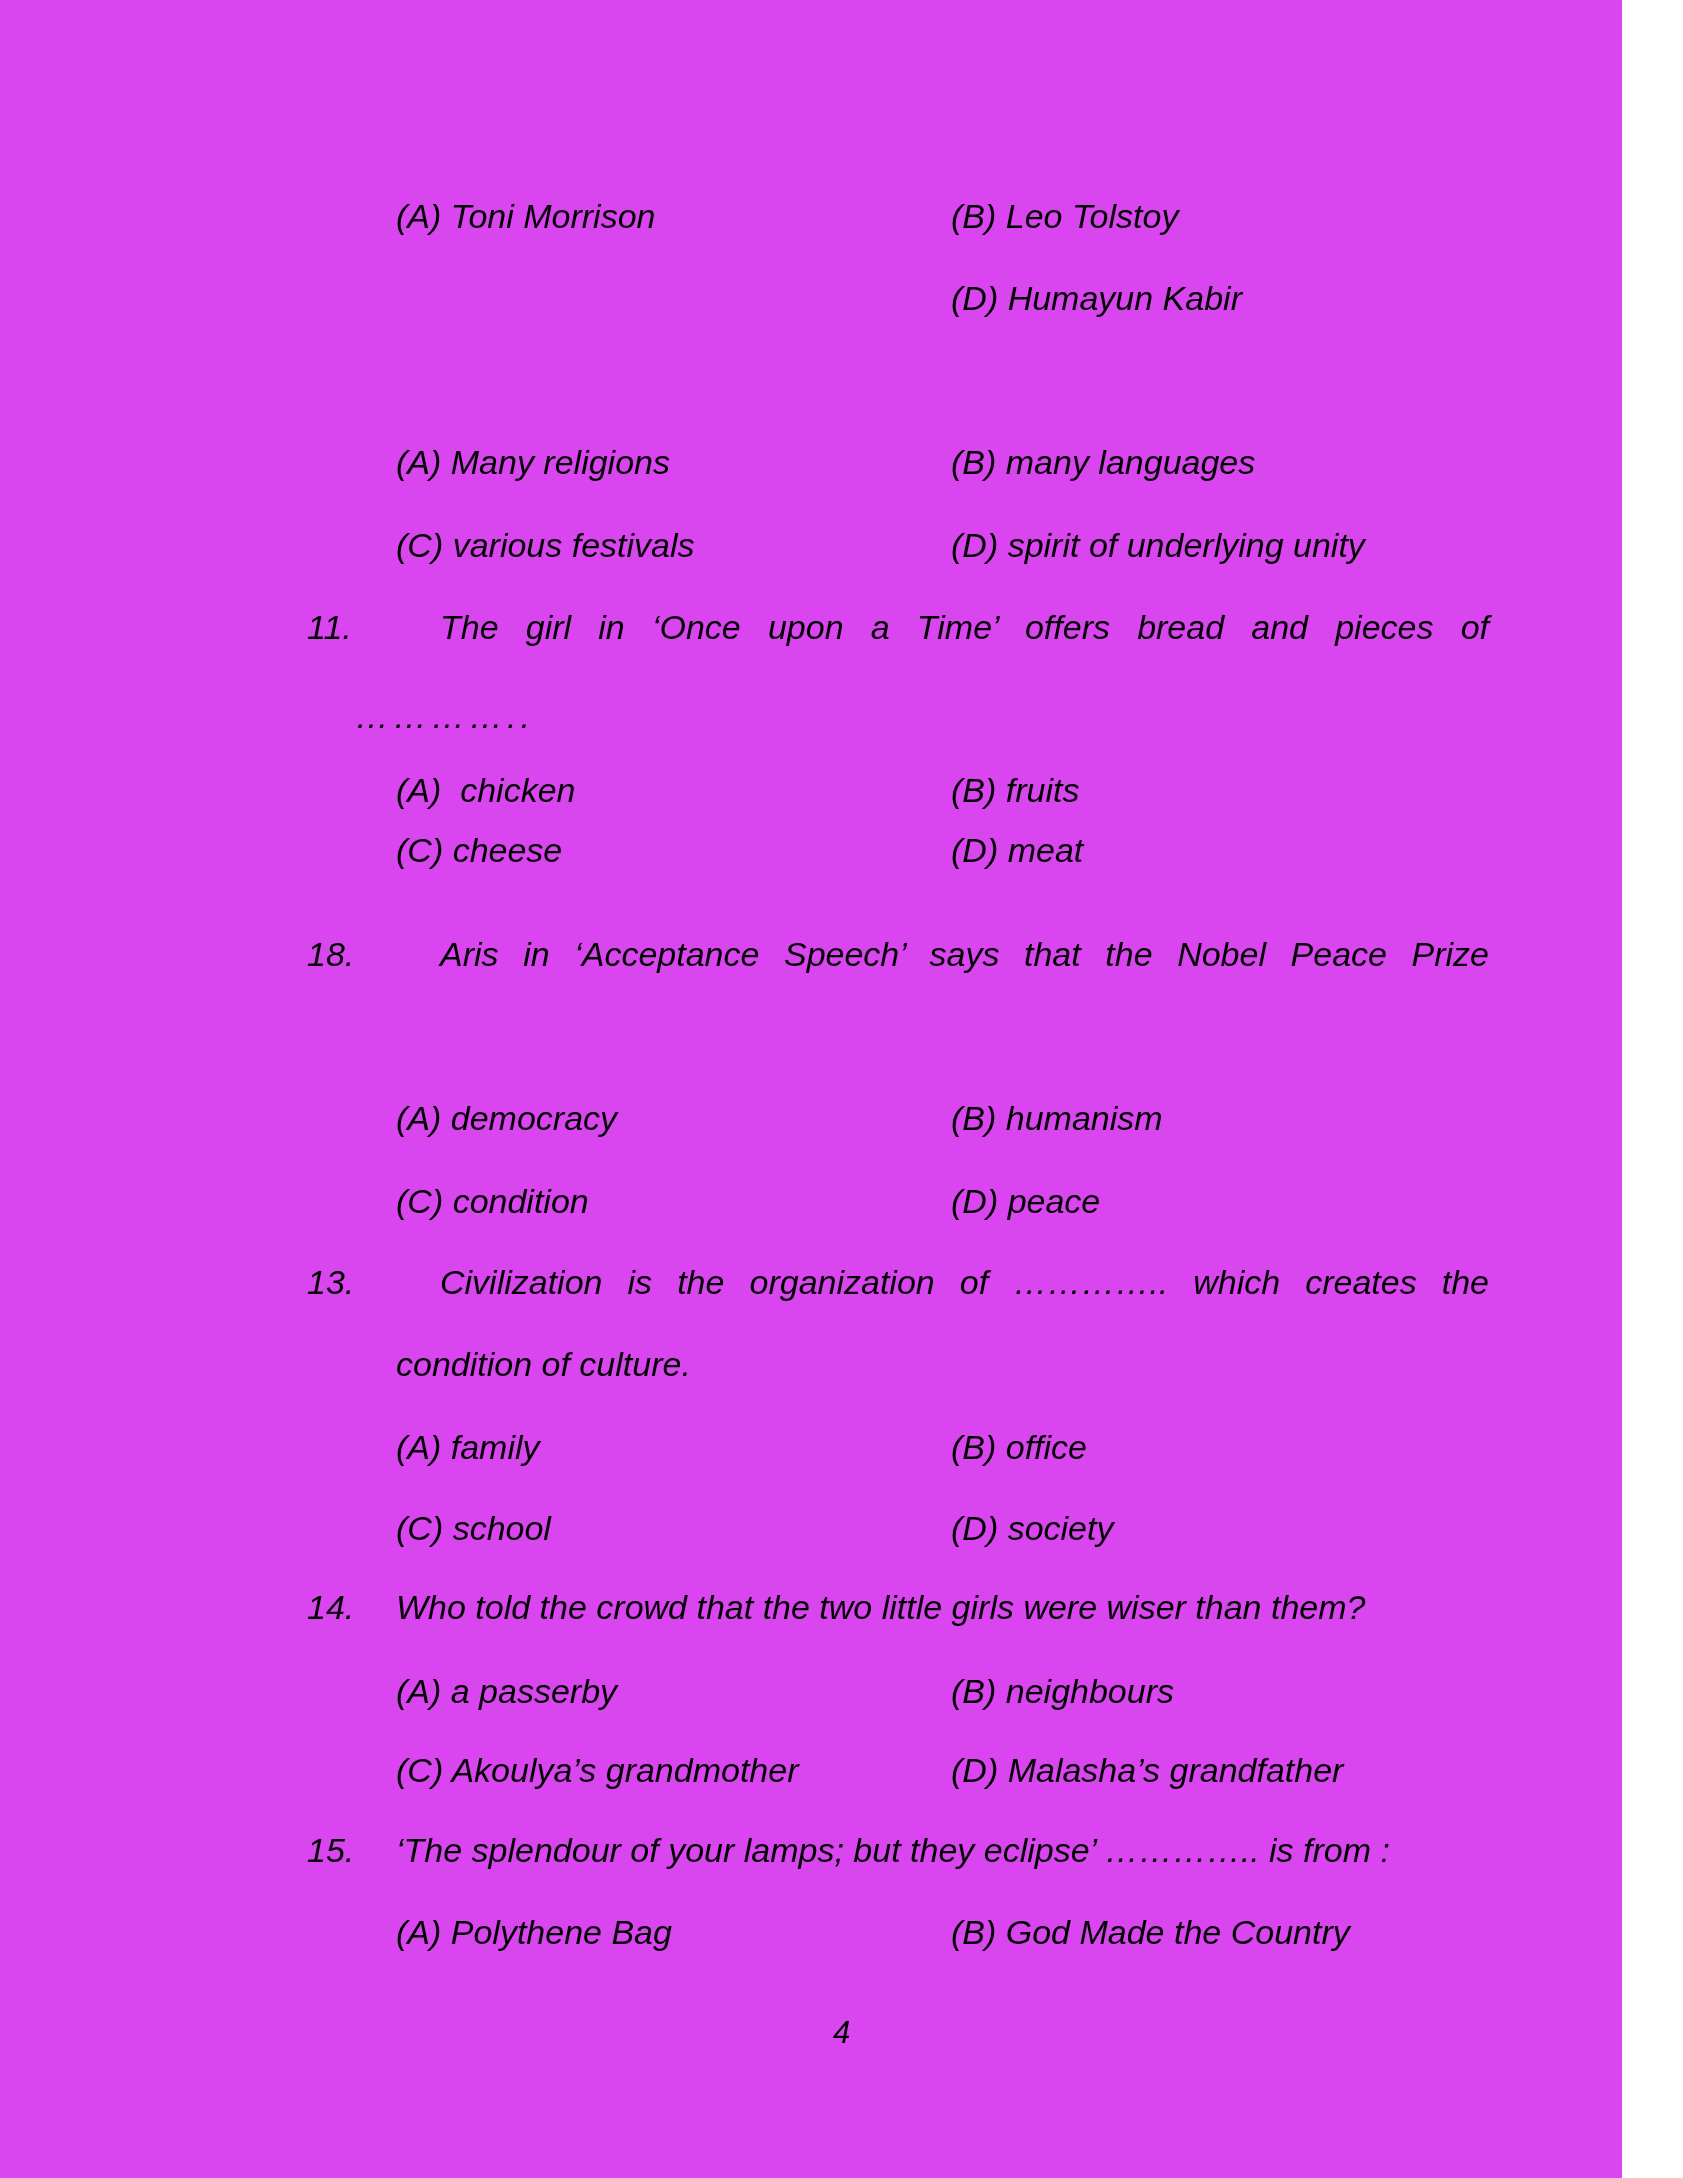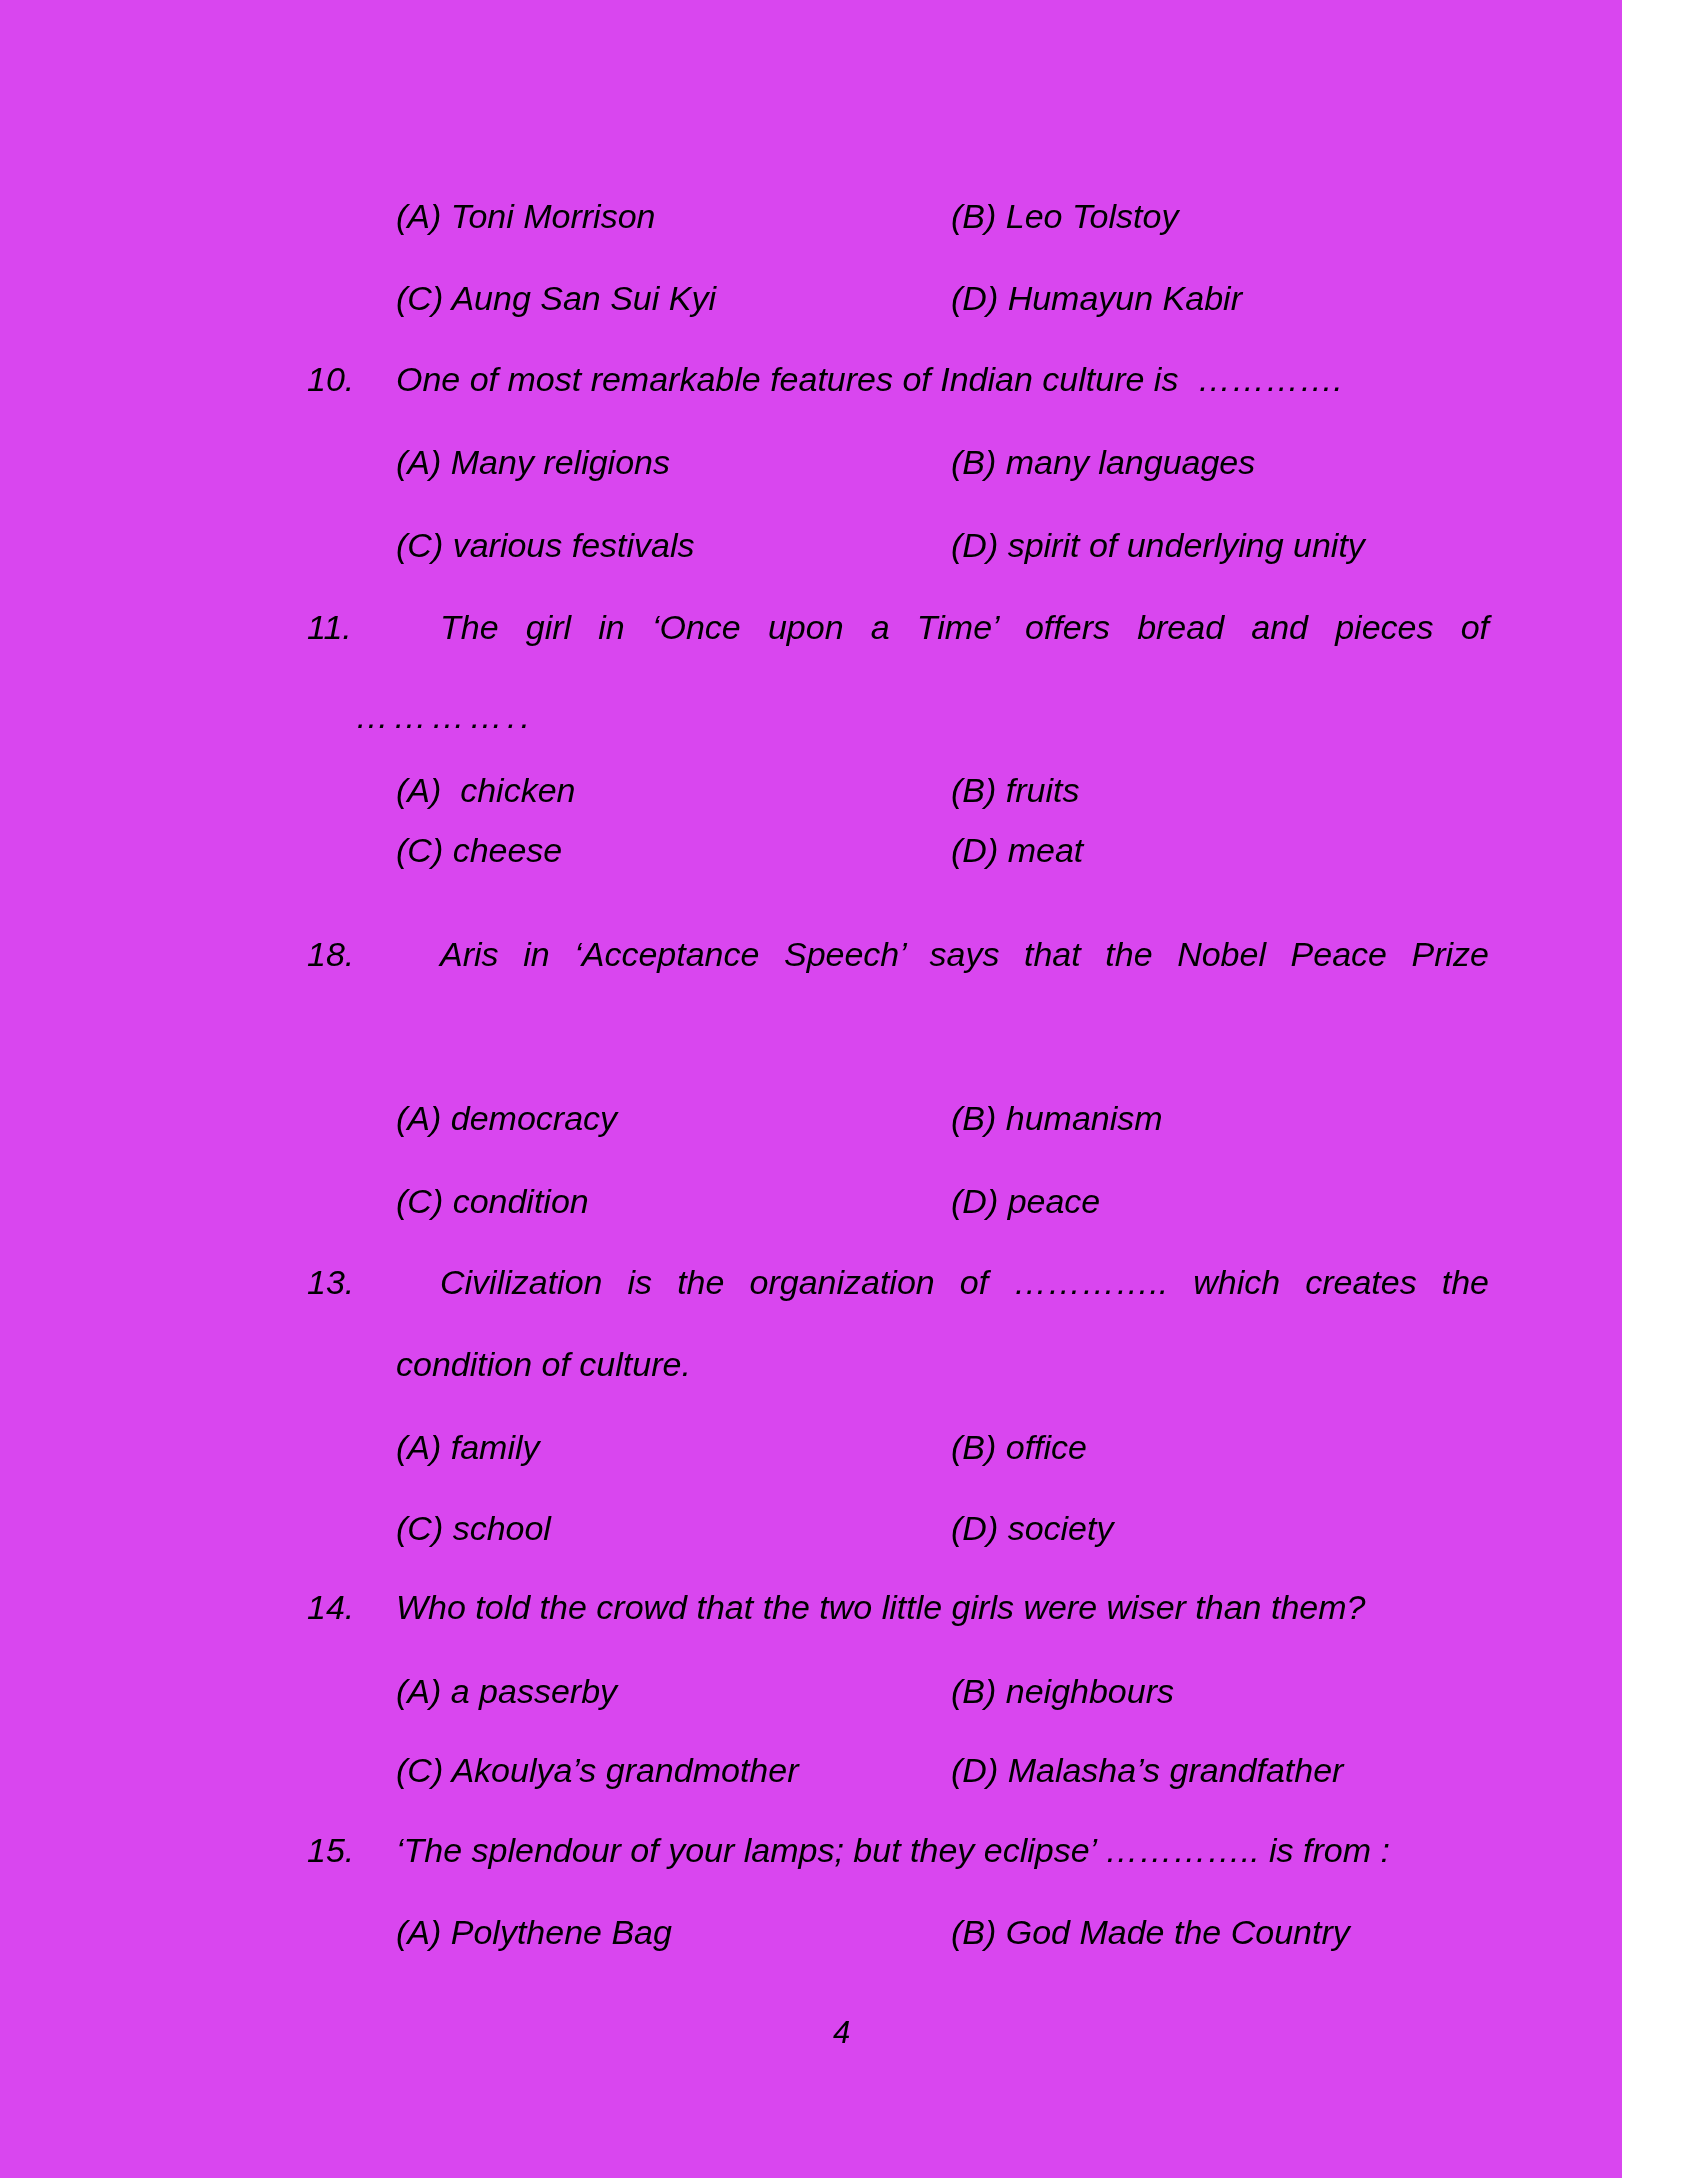--- a/index.html
+++ b/index.html
@@ -69,28 +69,23 @@
 </head>
 <body>
 
 <div class="page">
 
   <div class="row" style="top:193px">
     <span class="opt col-a">(A) Toni Morrison</span>
     <span class="opt col-b">(B) Leo Tolstoy</span>
   </div>
   <div class="row" style="top:275px">
-    <span class="opt col-a">(C) Aung San Sui Kyi</span>
     <span class="opt col-b">(D) Humayun Kabir</span>
   </div>
 
-  <div class="row" style="top:356px">
-    <span class="qnum">10.</span>
-    <span class="qtext">One of most remarkable features of Indian culture is  ………….</span>
-  </div>
   <div class="row" style="top:439px">
     <span class="opt col-a">(A) Many religions</span>
     <span class="opt col-b">(B) many languages</span>
   </div>
   <div class="row" style="top:522px">
     <span class="opt col-a">(C) various festivals</span>
     <span class="opt col-b">(D) spirit of underlying unity</span>
   </div>
 
   <div class="row" style="top:604px">

